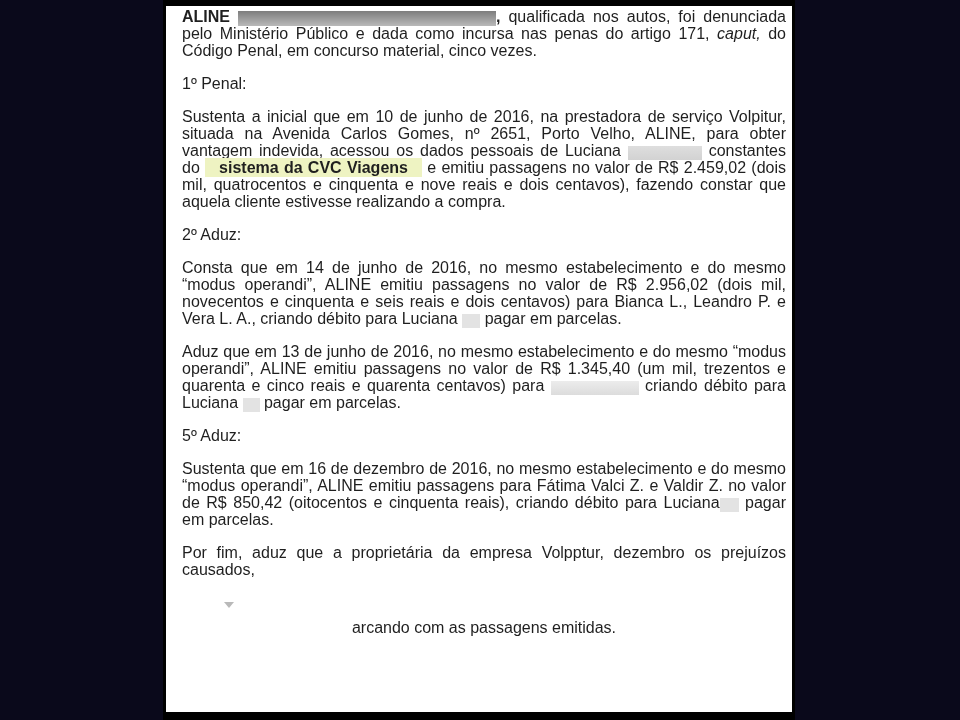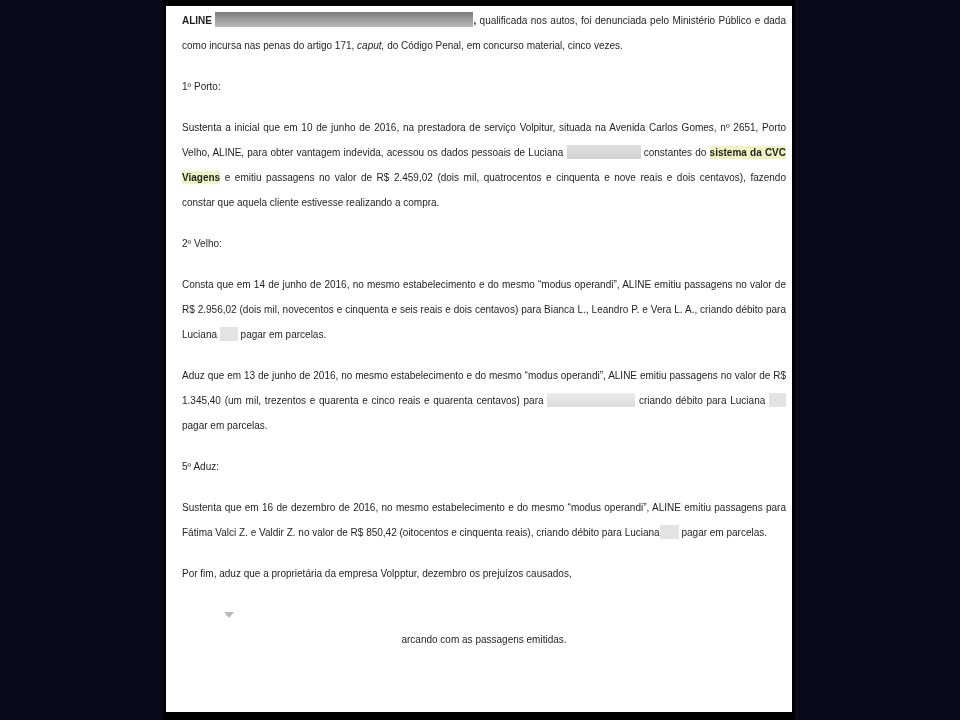--- a/index.html
+++ b/index.html
@@ -22,36 +22,36 @@
     border-left: 3px solid var(--frame, #000);
     border-right: 3px solid var(--frame, #000);
     border-top: 6px solid var(--frame, #000);
     border-bottom: 8px solid var(--frame, #000);
   }
   .doc-content {
     box-sizing: border-box;
     width: 100%; height: 100%;
     padding: 2px 6px 0 16px;
     color: var(--ink, #1f1f1f);
-    font-size: 10px;
-    line-height: 25px;
+    font-size: 16px;
+    line-height: 17px;
     overflow: hidden;
   }
   .para {
     margin: 0 0 16px 0;
     text-align: justify;
   }
   .para.last { text-align: center; }
   .heading { margin: 0 0 16px 0; }
   .b { font-weight: bold; }
   .i { font-style: italic; }
   .hl {
     font-weight: bold;
     background: var(--hl, #eef3c2);
-    padding: 1px 0;
+    padding: 1px 14px;
     margin-top: 7px;
   }
   .redact {
     display: inline-block;
     height: 14px;
     vertical-align: text-bottom;
     margin-bottom: -1px;
   }
   .redact.dark {
     height: 15px;
@@ -76,23 +76,23 @@
     border-top: 6px solid #b9b9b9;
   }
 </style>
 </head>
 <body>
 
 <div class="stage">
   <div class="doc-frame">
     <div class="doc-content">
         <p class="para"><span class="b">ALINE </span><span class="redact dark" style="width: 258px;"></span><span class="b">, </span><span>qualificada nos autos, foi denunciada pelo Ministério Público e dada como incursa nas penas do artigo 171, </span><span class="i">caput,</span><span> do Código Penal, em concurso material, cinco vezes.</span></p>
-        <div class="heading">1º Porto:</div>
+        <div class="heading">1º Penal:</div>
         <p class="para"><span>Sustenta a inicial que em 10 de junho de 2016, na prestadora de serviço Volpitur, situada na Avenida Carlos Gomes, nº 2651, Porto Velho, ALINE, para obter vantagem indevida, acessou os dados pessoais de Luciana </span><span class="redact mid" style="width: 74px;"></span><span> constantes do </span><span class="hl">sistema da CVC Viagens</span><span> e emitiu passagens no valor de R$ 2.459,02 (dois mil, quatrocentos e cinquenta e nove reais e dois centavos), fazendo constar que aquela cliente estivesse realizando a compra.</span></p>
-        <div class="heading">2º Velho:</div>
+        <div class="heading">2º Aduz:</div>
         <p class="para"><span>Consta que em 14 de junho de 2016, no mesmo estabelecimento e do mesmo “modus operandi”, ALINE emitiu passagens no valor de R$ 2.956,02 (dois mil, novecentos e cinquenta e seis reais e dois centavos) para Bianca L., Leandro P. e Vera L. A., criando débito para Luciana </span><span class="redact small" style="width: 18px;"></span><span> pagar em parcelas.</span></p>
         <p class="para"><span>Aduz que em 13 de junho de 2016, no mesmo estabelecimento e do mesmo “modus operandi”, ALINE emitiu passagens no valor de R$ 1.345,40 (um mil, trezentos e quarenta e cinco reais e quarenta centavos) para </span><span class="redact light" style="width: 88px;"></span><span> criando débito para Luciana </span><span class="redact small" style="width: 17px;"></span><span> pagar em parcelas.</span></p>
         <div class="heading">5º Aduz:</div>
         <p class="para"><span>Sustenta que em 16 de dezembro de 2016, no mesmo estabelecimento e do mesmo “modus operandi”, ALINE emitiu passagens para Fátima Valci Z. e Valdir Z. no valor de R$ 850,42 (oitocentos e cinquenta reais), criando débito para Luciana</span><span class="redact small" style="width: 19px;"></span><span> pagar em parcelas.</span></p>
         <p class="para"><span>Por fim, aduz que a proprietária da empresa Volpptur, dezembro os prejuízos causados,</span></p>
         <div class="marker-row"><span class="triangle"></span></div>
         <p class="para last"><span> arcando com as passagens emitidas.</span></p>
       </div>
   </div>
 </div>

